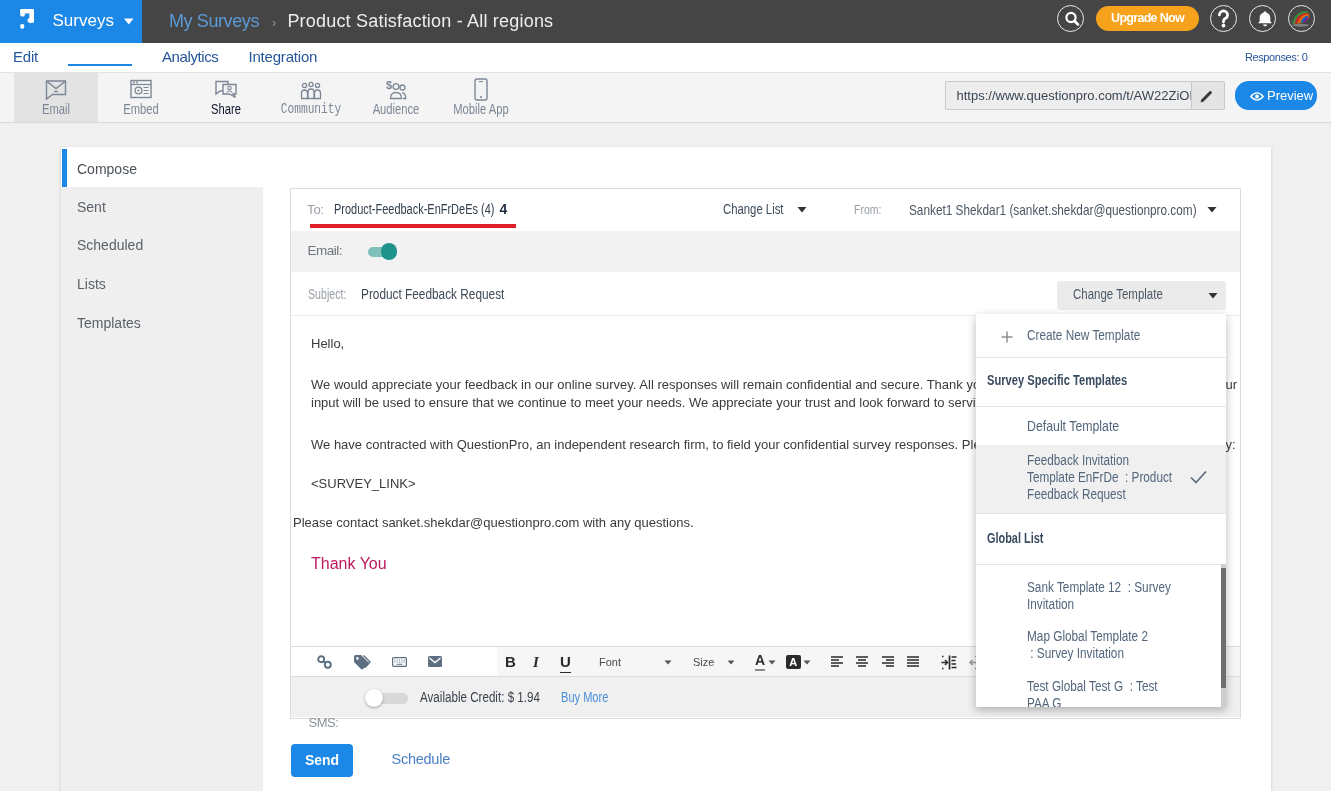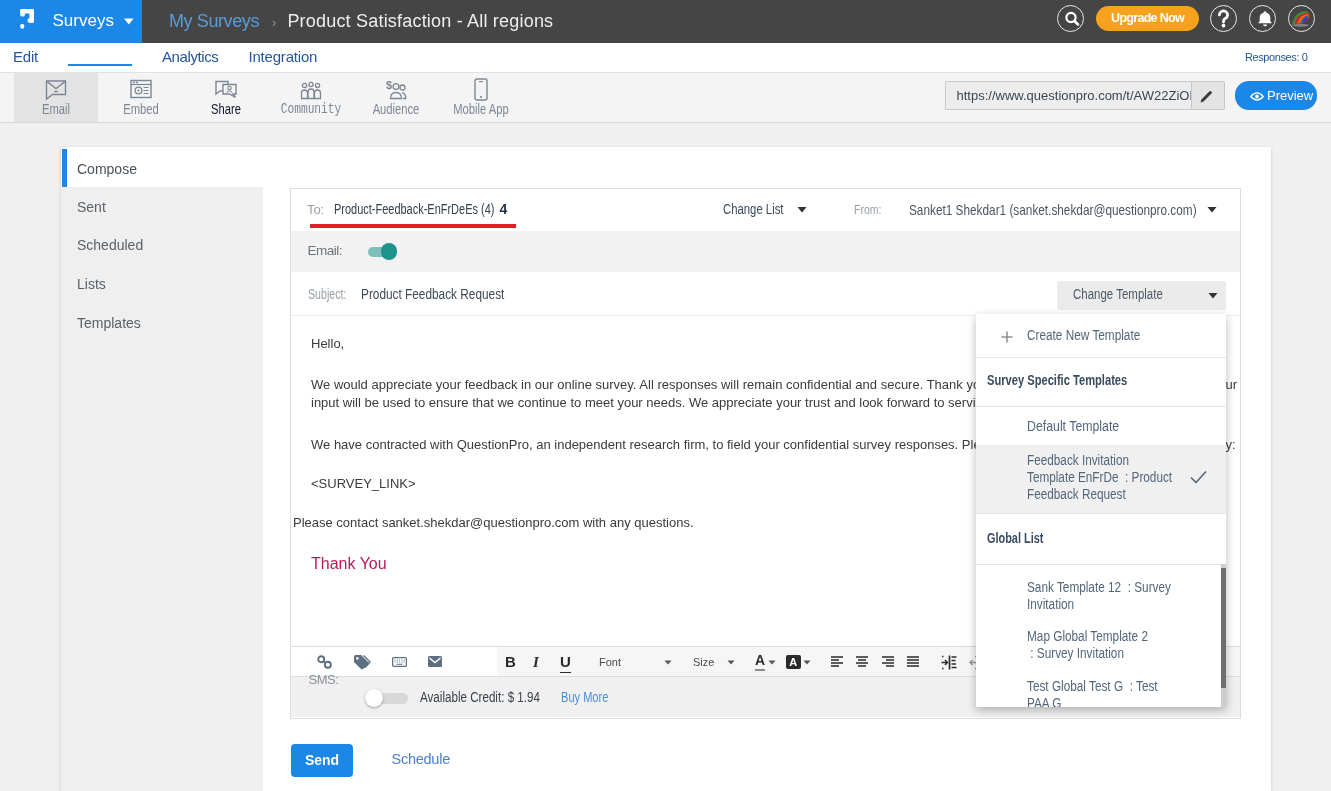--- a/index.html
+++ b/index.html
@@ -244,21 +244,21 @@
 <svg class="a" style="left:941px;top:655px" width="16" height="15" viewBox="0 0 16 15">
     <path d="M1 1.5 h1.5 M1 13.5 h1.5 M0.5 7.5 h5.5 M4 5 L6.5 7.5 L4 10" stroke="#2b2b2b" stroke-width="1.5" fill="none"></path>
     <path d="M8.5 0.5 v14" stroke="#2b2b2b" stroke-width="1.7"></path>
     <path d="M10.5 2 h5 M10.5 5.5 h4 M10.5 9 h4.5 M10.5 12.5 h5" stroke="#2b2b2b" stroke-width="1.7"></path>
   </svg>
 <svg class="a" style="left:967px;top:655px" width="10" height="15" viewBox="0 0 10 15">
     <path d="M8 1.5 h1.5 M8 13.5 h1.5 M3 7.5 h6 M5.5 5 L3 7.5 L5.5 10" stroke="#9a9a9a" stroke-width="1.5" fill="none"></path>
   </svg>
 
 <div class="a" style="left:291px;top:677px;width:949px;height:40px;background:#f0f0f0;"></div>
-<div class="a" style="left:308.4px;top:671px;font-size:13px;letter-spacing:-0.4px;line-height:17px;color:#8b929b;text-align:right;">SMS:</div>
+<div class="a" style="left:308.4px;top:714px;font-size:13px;letter-spacing:-0.4px;line-height:17px;color:#8b929b;text-align:right;">SMS:</div>
 <div class="a" style="left:369.7px;top:693px;width:38.5px;height:10.5px;border-radius:5.5px;background:#d8d8d8;"></div>
 <div class="a" style="left:365px;top:689px;width:18px;height:18px;border-radius:50%;background:#fff;box-shadow:0 1px 2.5px rgba(0,0,0,0.35);"></div>
 <div class="sx" style="left:420.2px;top:688.9px;font-size:14px;line-height:17px;color:#39424c;transform:scaleX(0.83);">Available Credit: $ 1.94</div>
 <div class="sx" style="left:560.9px;top:688.9px;font-size:14px;line-height:17px;color:#4a90d9;transform:scaleX(0.79);">Buy More</div>
 
 <div class="a" style="left:291px;top:744px;width:62px;height:33px;background:#1b87e6;border-radius:4px;color:#fff;font-weight:bold;font-size:14px;text-align:center;line-height:33px;">Send</div>
 <div class="a" style="left:391.5px;top:749.2px;font-size:14.5px;letter-spacing:-0.25px;line-height:20px;color:#4c80c4;">Schedule</div>
 
 <div class="a" style="left:976px;top:314px;width:250px;height:393px;background:#fff;box-shadow:0 3px 9px rgba(0,0,0,0.28);overflow:hidden;z-index:50;">
   <svg class="a" style="left:25px;top:16.5px" width="12" height="12">

